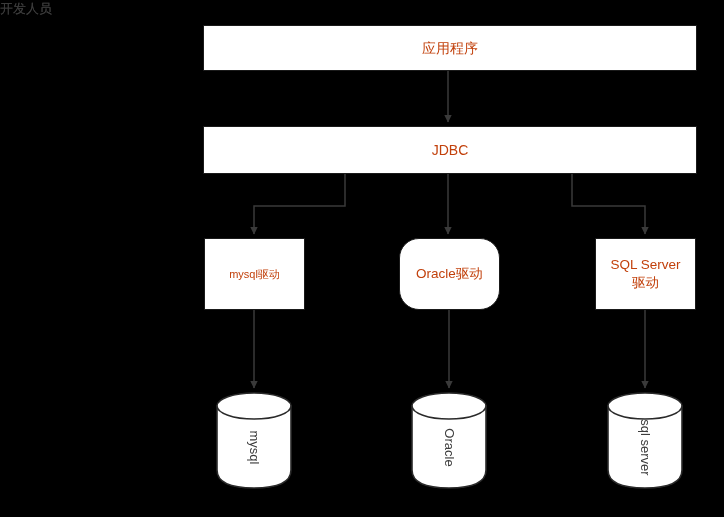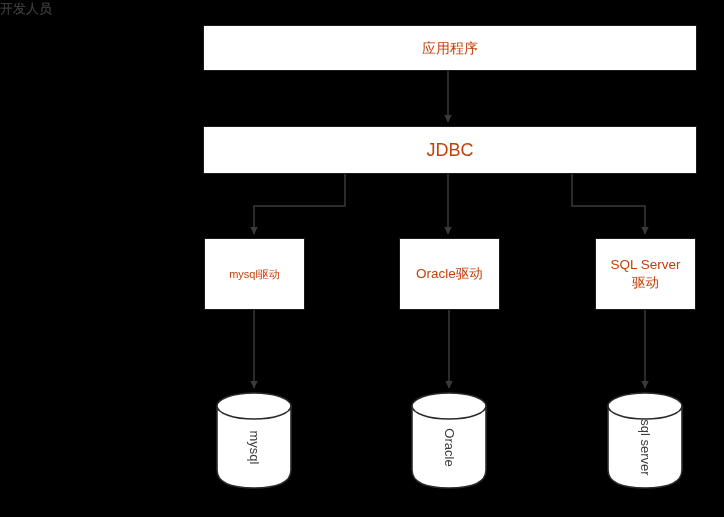--- a/index.html
+++ b/index.html
@@ -43,29 +43,30 @@
   .node-label {
     display: block;
     white-space: pre-line;
   }
   #box-application {
     left: 203px; top: 25px; width: 494px; height: 46px;
     font-size: 14px;
   }
   #box-jdbc {
     left: 203px; top: 126px; width: 494px; height: 48px;
-    font-size: 18px;
+    font-size: 14px;
   }
   #box-mysql-driver {
     left: 204px; top: 238px; width: 101px; height: 72px;
     font-size: 11px;
   }
   #box-oracle-driver {
     left: 399px; top: 238px; width: 101px; height: 72px;
     font-size: 13.5px;
+    border-radius: 20px;
   }
   #box-sqlserver-driver {
     left: 595px; top: 238px; width: 101px; height: 72px;
     font-size: 13.5px;
   }
   .swimlane-label {
     position: absolute;
     color: #3a3a3a;
     font-size: 13px;
     white-space: nowrap;

